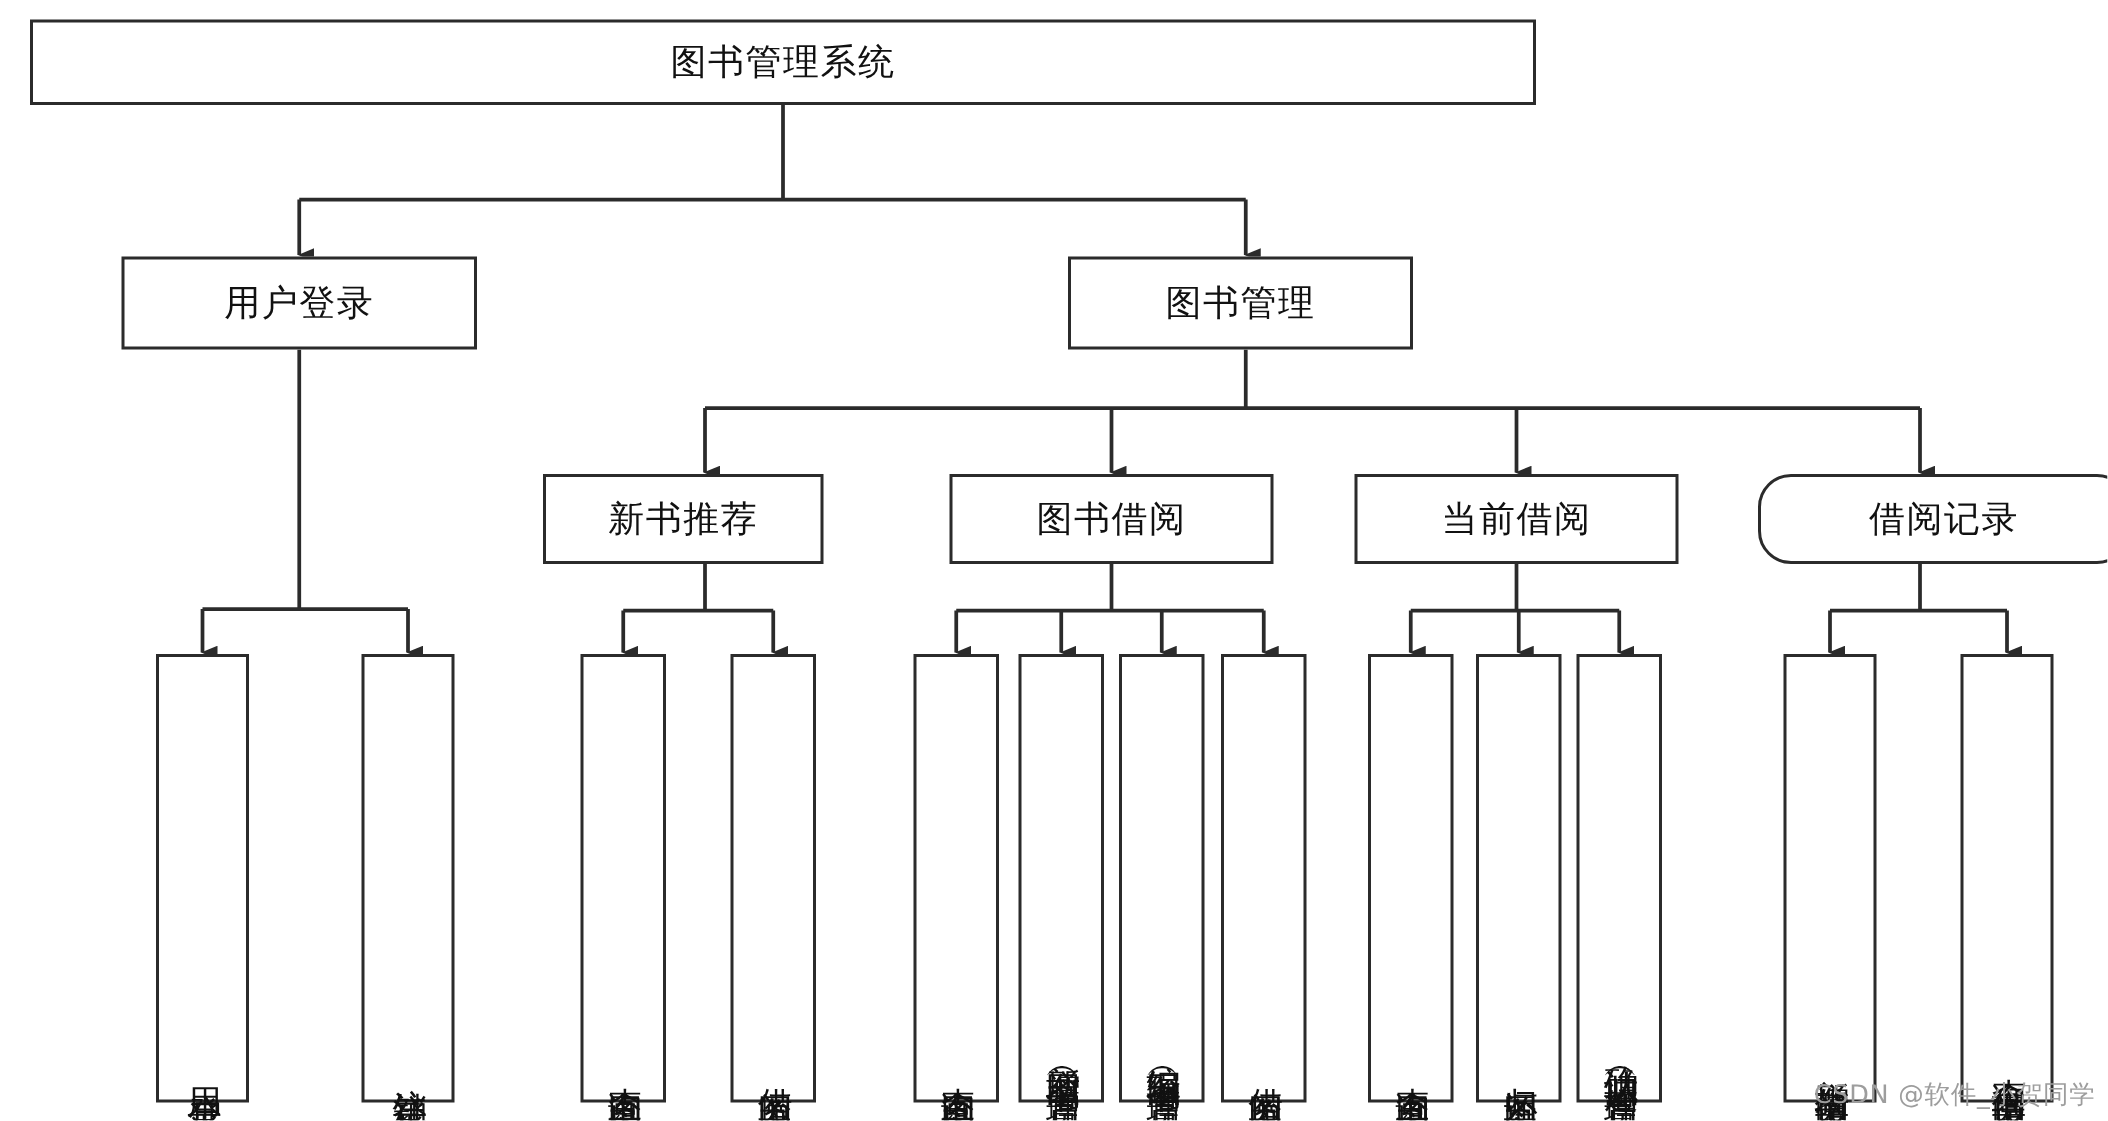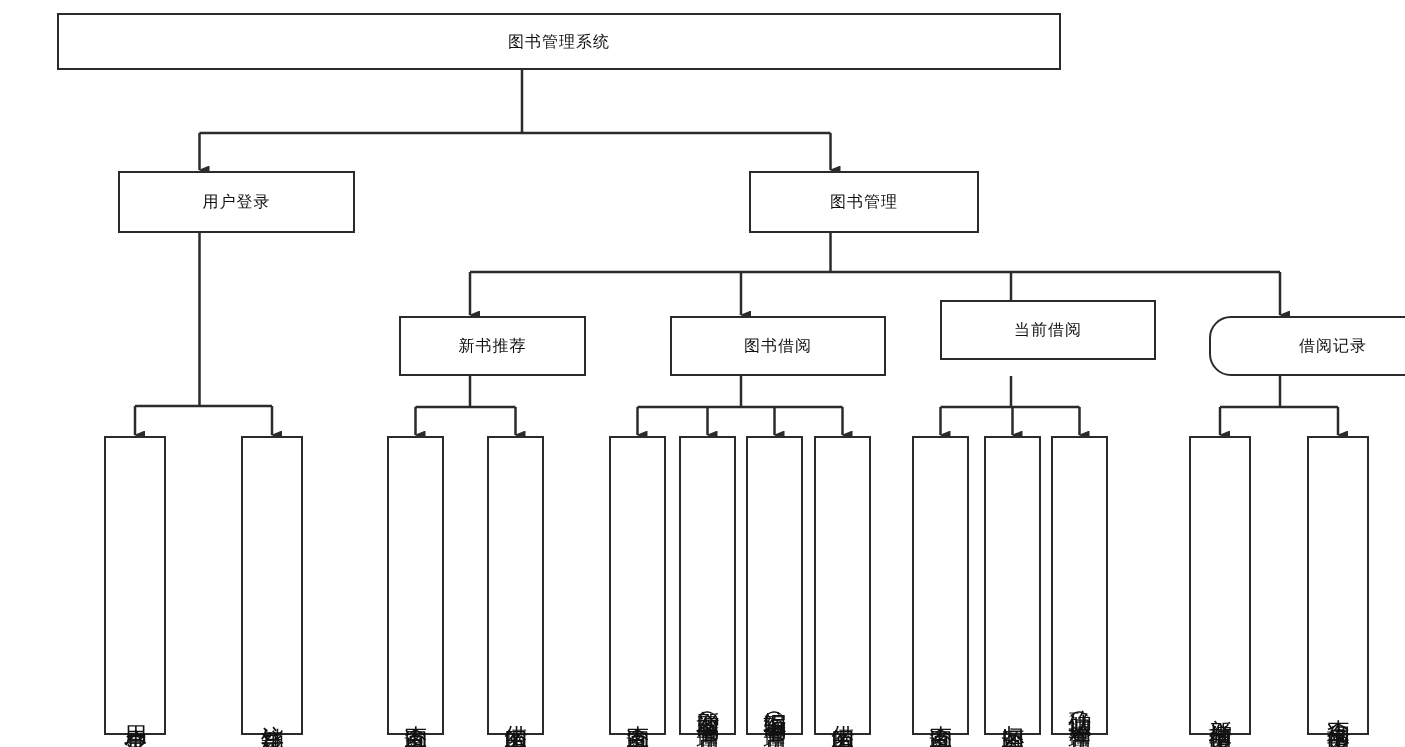--- a/index.html
+++ b/index.html
@@ -27,24 +27,23 @@
     box-sizing: border-box;
     border: 2.5px solid #2b2b2b;
     background: #ffffff;
     display: flex;
     align-items: center;
     justify-content: center;
     color: #111111;
     z-index: 2;
   }
   .node.horiz {
-    font-size: 16px;
+    font-size: 24px;
     letter-spacing: 1px;
     line-height: 1.1;
-    margin-left: 37px;
   }
   .node.vert {
     align-items: flex-end;
     justify-content: center;
     padding-bottom: 14px;
   }
   .node.vert .vtext {
     writing-mode: vertical-rl;
     text-orientation: upright;
     font-size: 23px;
@@ -120,21 +119,21 @@
       </div>
       <div class="node horiz" style="left: 712px; top: 171px; width: 230px; height: 62px;">
         <span>图书管理</span>
       </div>
       <div class="node horiz" style="left: 362px; top: 316px; width: 187px; height: 60px;">
         <span>新书推荐</span>
       </div>
       <div class="node horiz" style="left: 633px; top: 316px; width: 216px; height: 60px;">
         <span>图书借阅</span>
       </div>
-      <div class="node horiz" style="left: 903px; top: 300px; width: 216px; height: 60px;">
+      <div class="node horiz" style="left: 903px; top: 316px; width: 216px; height: 60px;">
         <span>当前借阅</span>
       </div>
       <div class="node horiz" style="left: 1172px; top: 316px; width: 248px; height: 60px; border-radius: 22px;">
         <span>借阅记录</span>
       </div>
       <div class="node vert" style="left: 104px; top: 436px; width: 62px; height: 299px;">
         <span class="vtext">用户登录</span>
       </div>
       <div class="node vert" style="left: 241px; top: 436px; width: 62px; height: 299px;">
         <span class="vtext">注销登录</span>
@@ -167,13 +166,14 @@
         <span class="vtext">确认归还（管理员）</span>
       </div>
       <div class="node vert" style="left: 1189px; top: 436px; width: 62px; height: 299px;">
         <span class="vtext">新增借阅记录</span>
       </div>
       <div class="node vert" style="left: 1307px; top: 436px; width: 62px; height: 299px;">
         <span class="vtext">查询借阅记录</span>
       </div>
     </div>
 
+  <div class="watermark">CSDN @软件_小贺同学</div>
 </div>
 
 </body></html>

